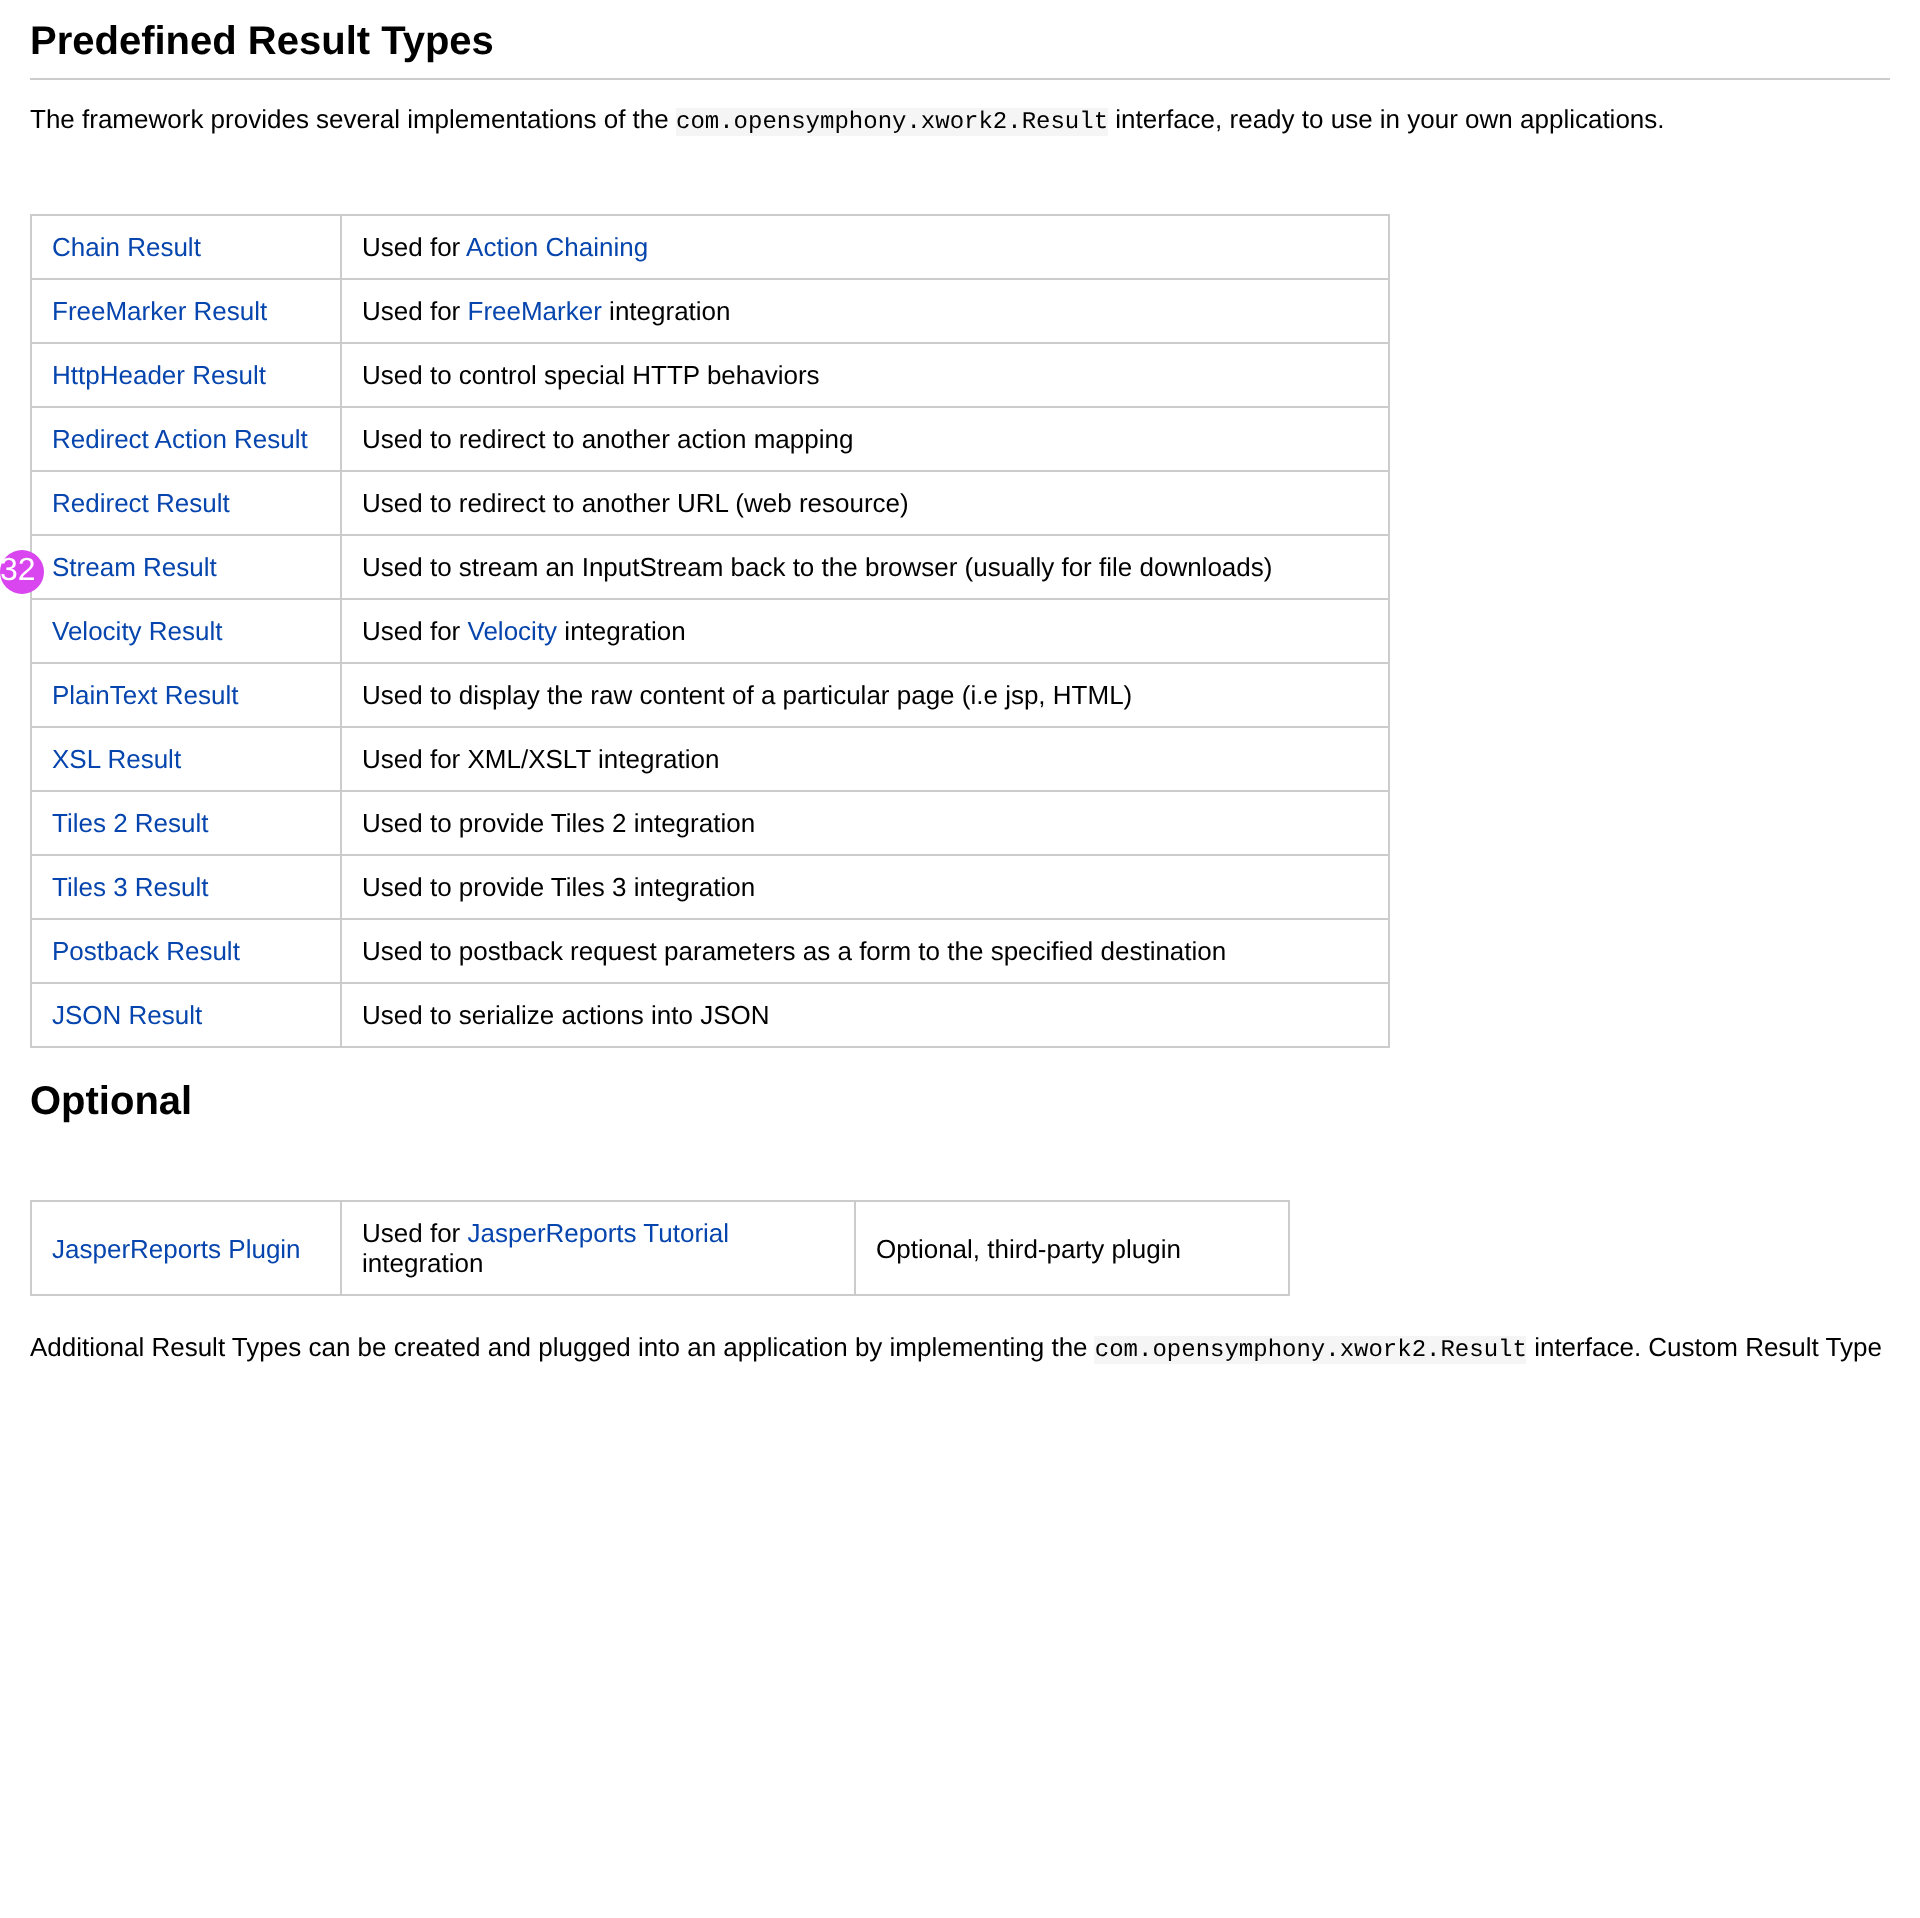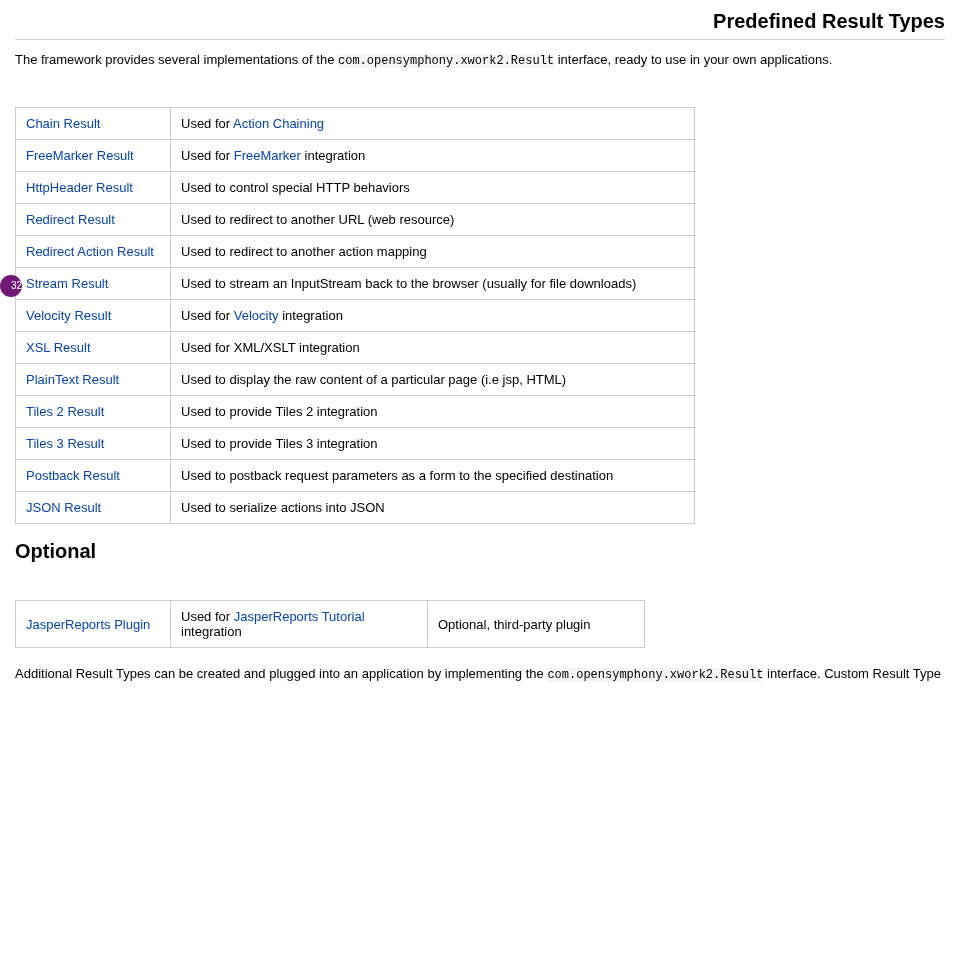--- a/index.html
+++ b/index.html
@@ -9,21 +9,20 @@
       color: #000;
       background: #fff;
       padding: 10px 15px;
     }
     h1 {
       font-size: 20px;
       font-weight: bold;
       margin-bottom: 10px;
       padding-bottom: 6px;
       border-bottom: 1px solid #ccc;
-      text-align: right;
     }
     .intro {
       margin-bottom: 28px;
       font-size: 13px;
       line-height: 1.5;
     }
     code {
       font-family: 'Courier New', monospace;
       font-size: 12px;
       background: #f5f5f5;
@@ -60,28 +59,28 @@
     }
     .optional-table td:nth-child(2) {
       width: 257px;
     }
     .footer-note {
       font-size: 13px;
       line-height: 1.5;
     }
     .badge {
       display: inline-block;
-      background: #701a75;
+      background: #d946ef;
       color: #fff;
       border-radius: 50%;
       width: 22px;
       height: 22px;
-      text-align: right;
+      text-align: left;
       line-height: 22px;
-      font-size: 10px;
+      font-size: 16px;
       position: fixed;
       left: 0;
       top: 275px;
     }
   </style>
 </head>
 <body>
 
 <h1>Predefined Result Types</h1>
 
@@ -101,42 +100,42 @@
       </tr>
       <tr>
         <td><a href="#">FreeMarker Result</a></td>
         <td><span>Used for </span><a href="#">FreeMarker</a><span> integration</span></td>
       </tr>
       <tr>
         <td><a href="#">HttpHeader Result</a></td>
         <td>Used to control special HTTP behaviors</td>
       </tr>
       <tr>
+        <td><a href="#">Redirect Action Result</a></td>
+        <td>Used to redirect to another action mapping</td>
+      </tr>
+      <tr>
         <td><a href="#">Redirect Result</a></td>
         <td>Used to redirect to another URL (web resource)</td>
-      </tr>
-      <tr>
-        <td><a href="#">Redirect Action Result</a></td>
-        <td>Used to redirect to another action mapping</td>
       </tr>
       <tr>
         <td><a href="#">Stream Result</a></td>
         <td>Used to stream an InputStream back to the browser (usually for file downloads)</td>
       </tr>
       <tr>
         <td><a href="#">Velocity Result</a></td>
         <td><span>Used for </span><a href="#">Velocity</a><span> integration</span></td>
       </tr>
       <tr>
+        <td><a href="#">PlainText Result</a></td>
+        <td>Used to display the raw content of a particular page (i.e jsp, HTML)</td>
+      </tr>
+      <tr>
         <td><a href="#">XSL Result</a></td>
         <td>Used for XML/XSLT integration</td>
-      </tr>
-      <tr>
-        <td><a href="#">PlainText Result</a></td>
-        <td>Used to display the raw content of a particular page (i.e jsp, HTML)</td>
       </tr>
       <tr>
         <td><a href="#">Tiles 2 Result</a></td>
         <td>Used to provide Tiles 2 integration</td>
       </tr>
       <tr>
         <td><a href="#">Tiles 3 Result</a></td>
         <td>Used to provide Tiles 3 integration</td>
       </tr>
       <tr>

